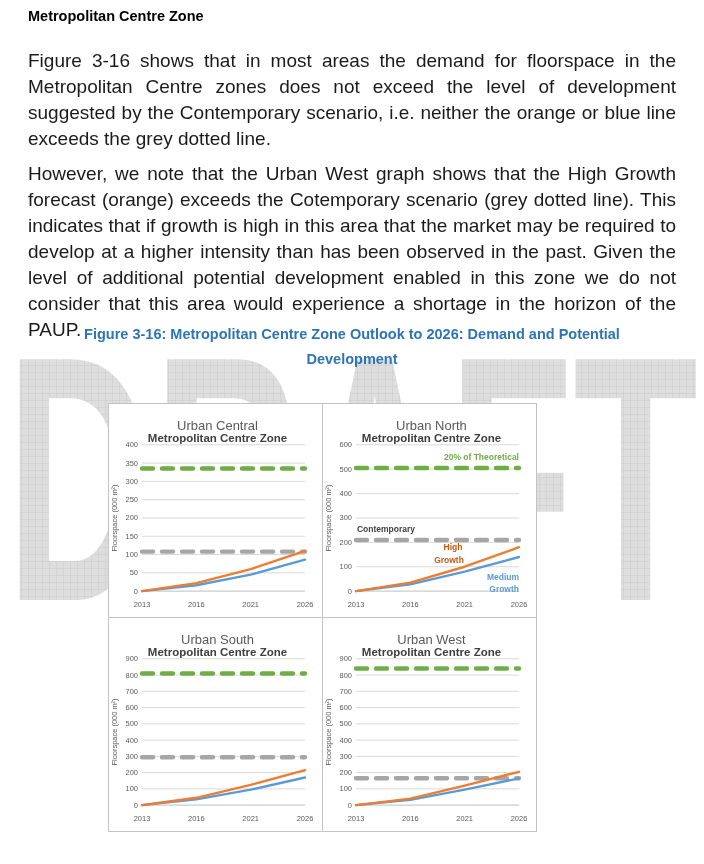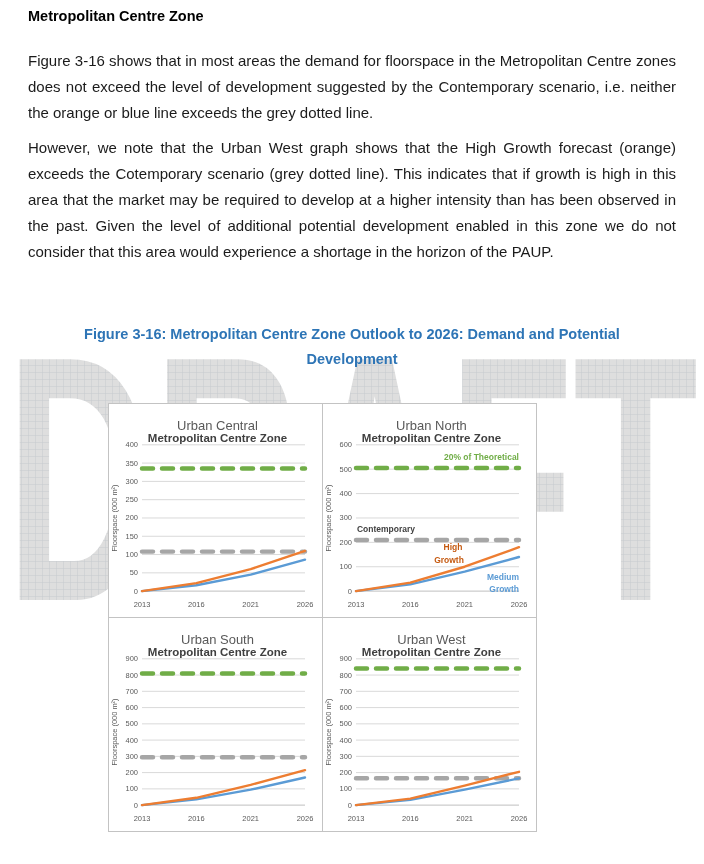--- a/index.html
+++ b/index.html
@@ -5,21 +5,21 @@
   * { margin:0; padding:0; box-sizing:border-box; }
   html,body { background:#ffffff; }
   .page {
     position:relative; width:704px; height:864px; margin:0 auto;
     background:#ffffff; overflow:hidden;
     font-family:"Liberation Sans", sans-serif; color:#1b1b1b;
   }
   
   .body-text { position:relative; z-index:2; padding:6px 28px 0 28px; }
   .body-text h1 { font-size:14.5px; font-weight:bold; color:#000; margin:2px 0 24px 0; }
-  .body-text p  { font-size:15px; line-height:26px; text-align:justify; margin:0 0 9px 0; }
+  .body-text p  { font-size:19px; line-height:26px; text-align:justify; margin:0 0 9px 0; }
   
   .watermark { position:absolute; left:0; top:316px; z-index:0; pointer-events:none; }
   .watermark text {
     font-family:"Liberation Sans", sans-serif; font-weight:bold; font-size:350px;
   }
   
   .figure-caption {
     position:absolute; left:0; top:322px; width:704px; z-index:2;
     text-align:center; font-size:14.5px; font-weight:bold; color:#2E75B6; line-height:25px;
   }

